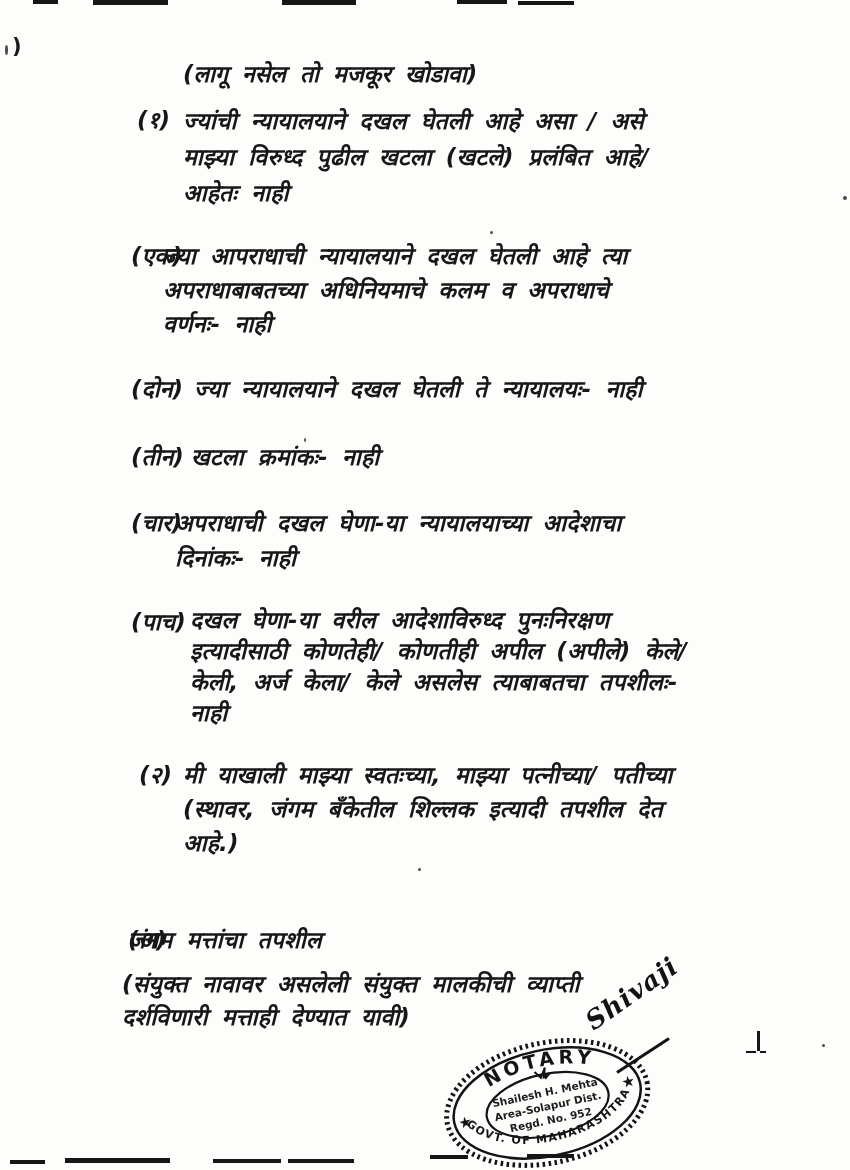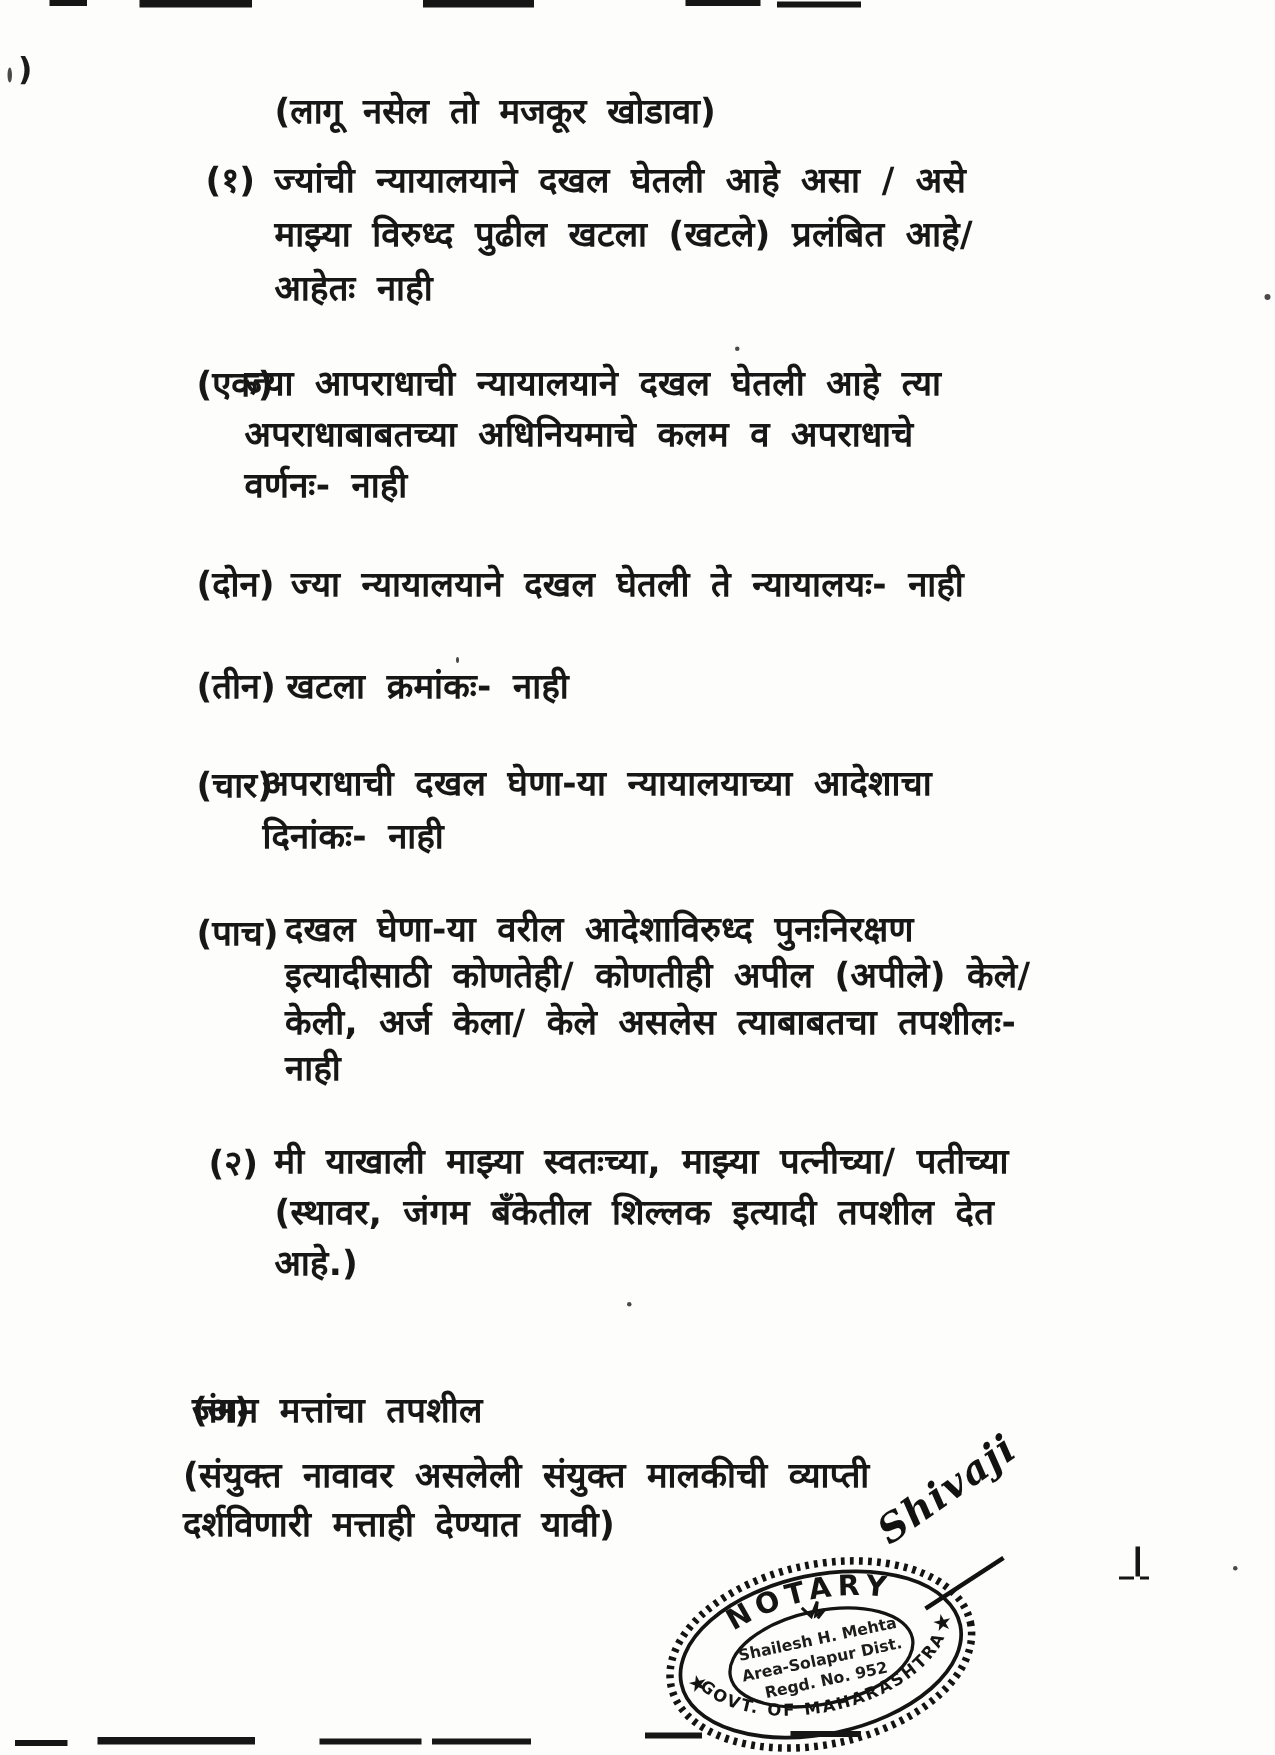--- a/index.html
+++ b/index.html
@@ -2,21 +2,21 @@
 <html><head>
 <meta charset="utf-8">
 <style>
   html,body { margin:0; padding:0; background:#e9e9e9; }
   .page {
     position:relative; width:850px; height:1170px; margin:0 auto;
     background:#fdfdfb; overflow:hidden;
     font-family:"DejaVu Sans", sans-serif; color:#171717;
   }
   
-  .para { position:absolute; }
+  .para { position:absolute;font-style:italic; }
   .marker { position:absolute; left:0; top:0; font-weight:700; font-size:23px; white-space:nowrap; }
   .lines { }
   .tline { white-space:nowrap; font-weight:700; font-size:23px; word-spacing:6px; letter-spacing:0.2px; }
   .lh36 .tline { line-height:36px; }
   .lh34 .tline { line-height:34px; }
   .lh35 .tline { line-height:35px; }
   .lh31 .tline { line-height:31px; }
   .lh33 .tline { line-height:33px; }
   .single { font-weight:700; font-size:23px; white-space:nowrap; word-spacing:6px; }
   

